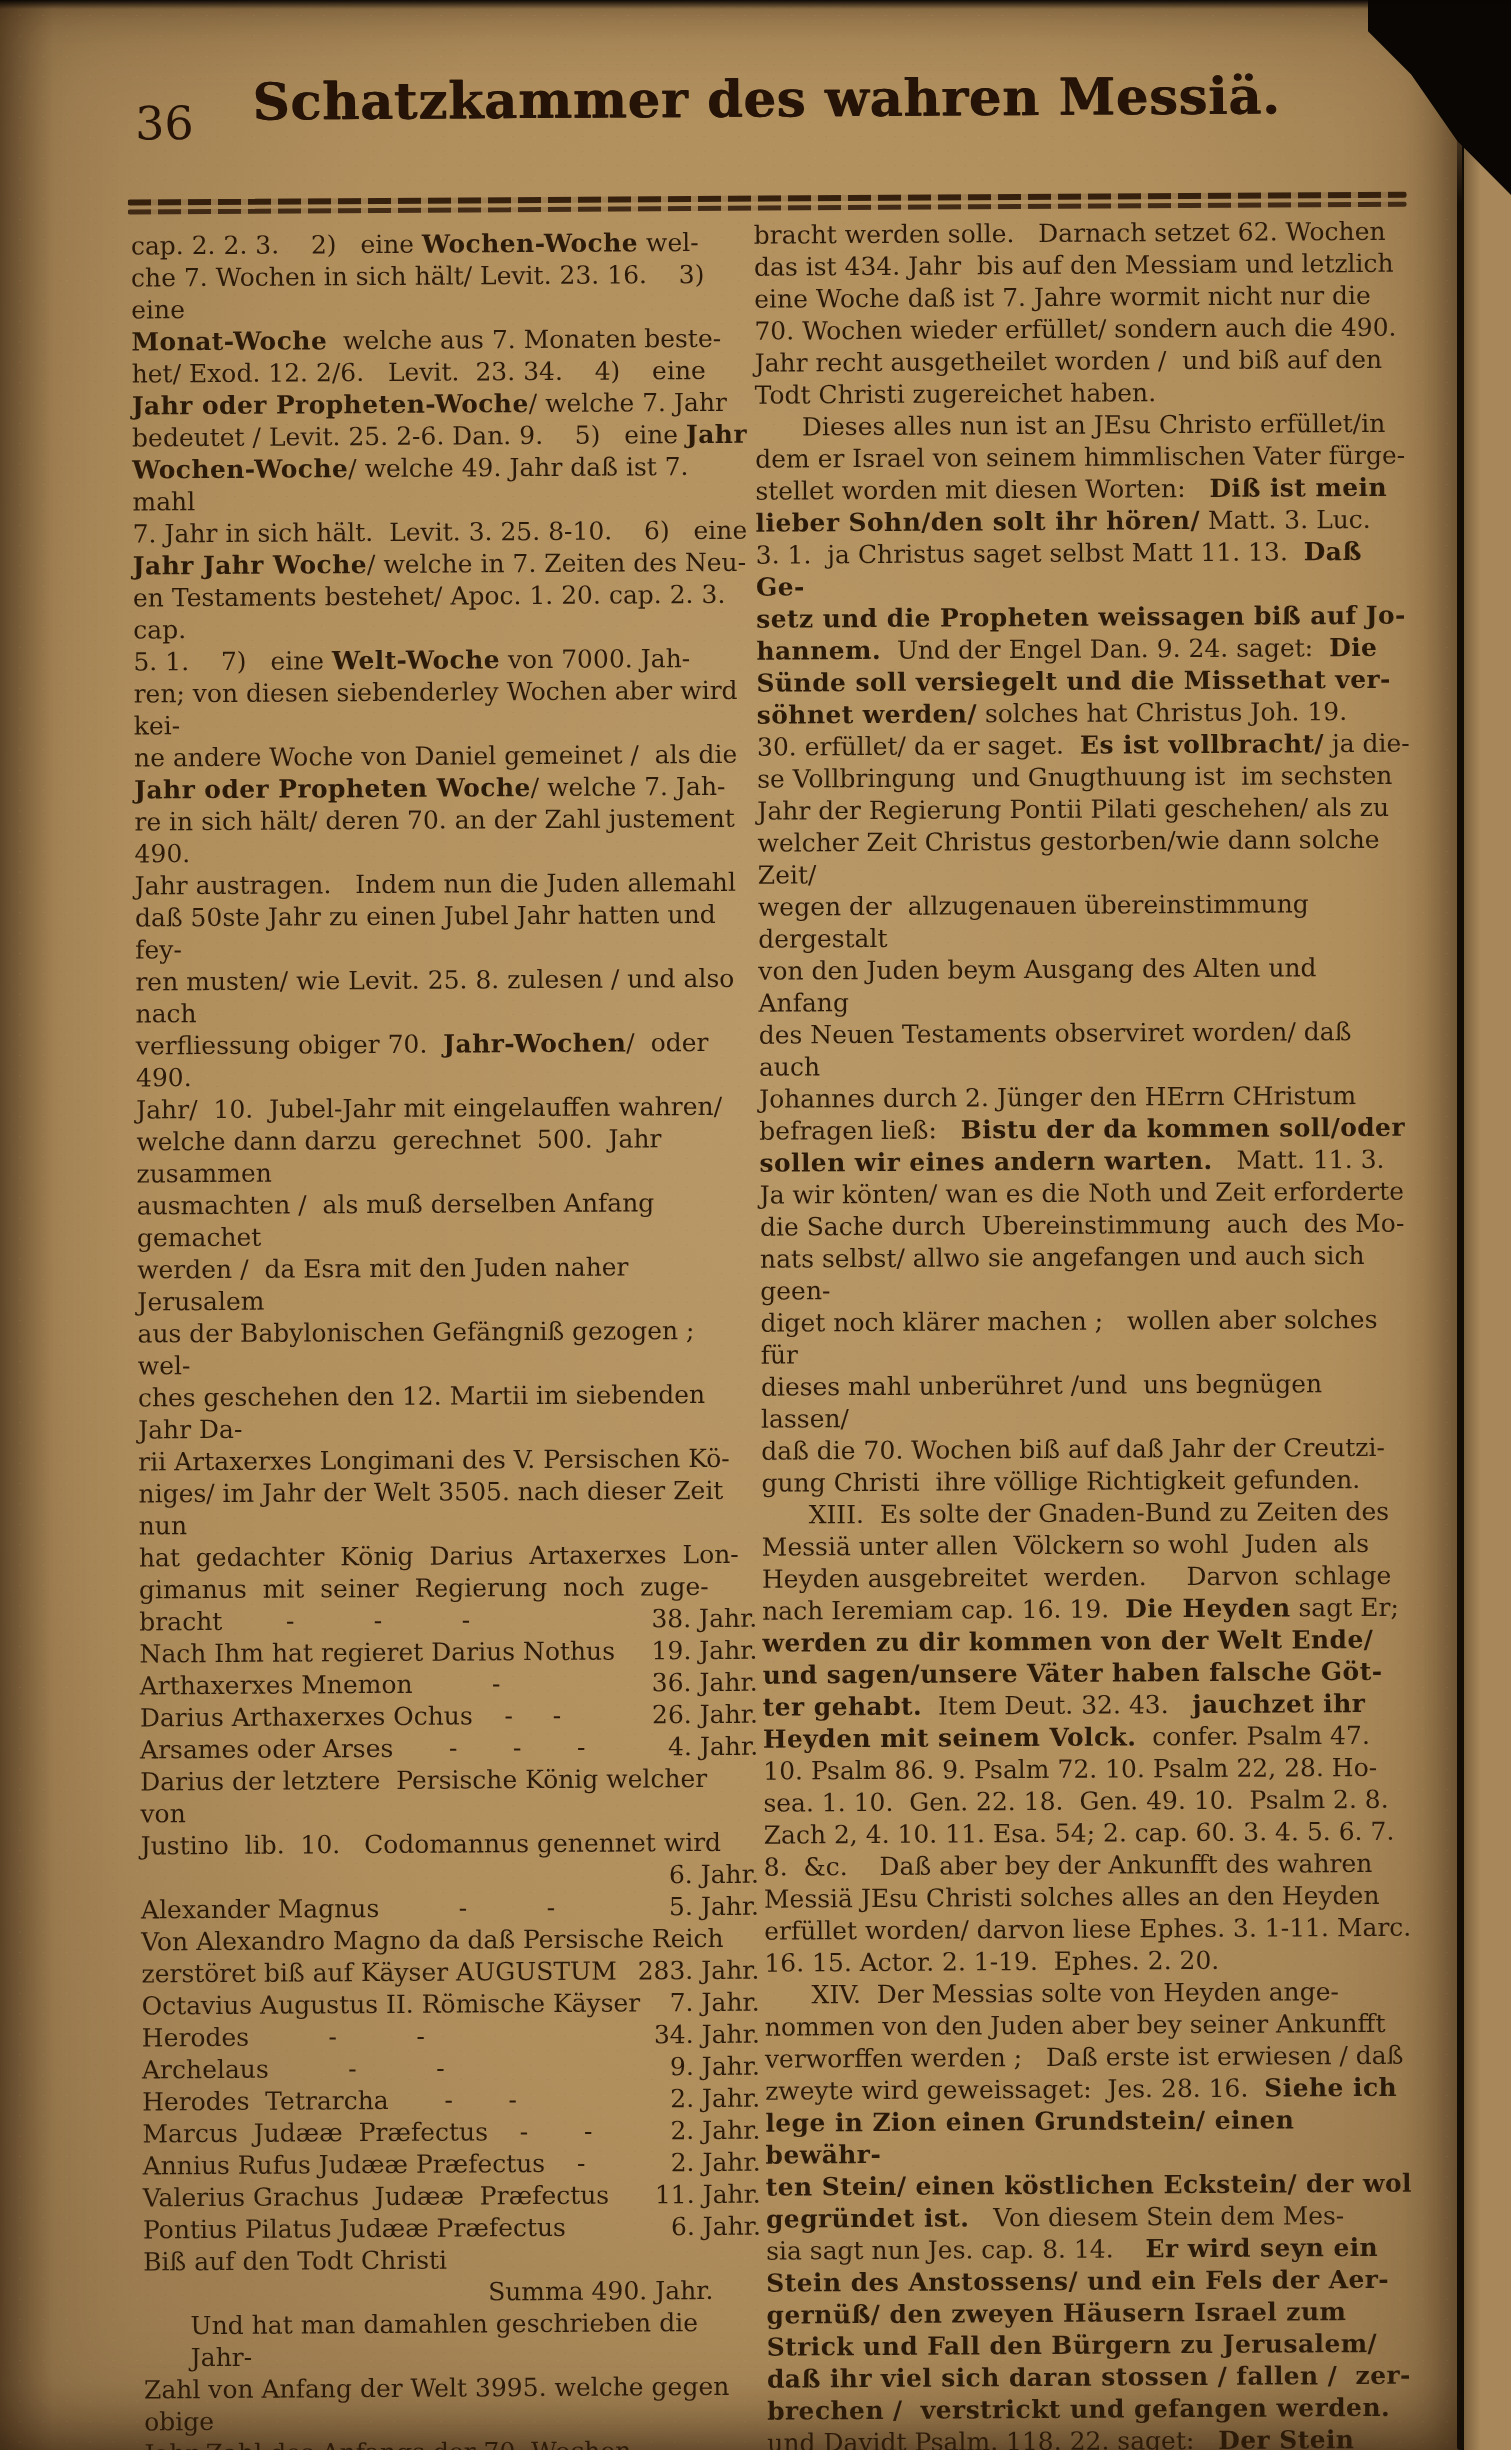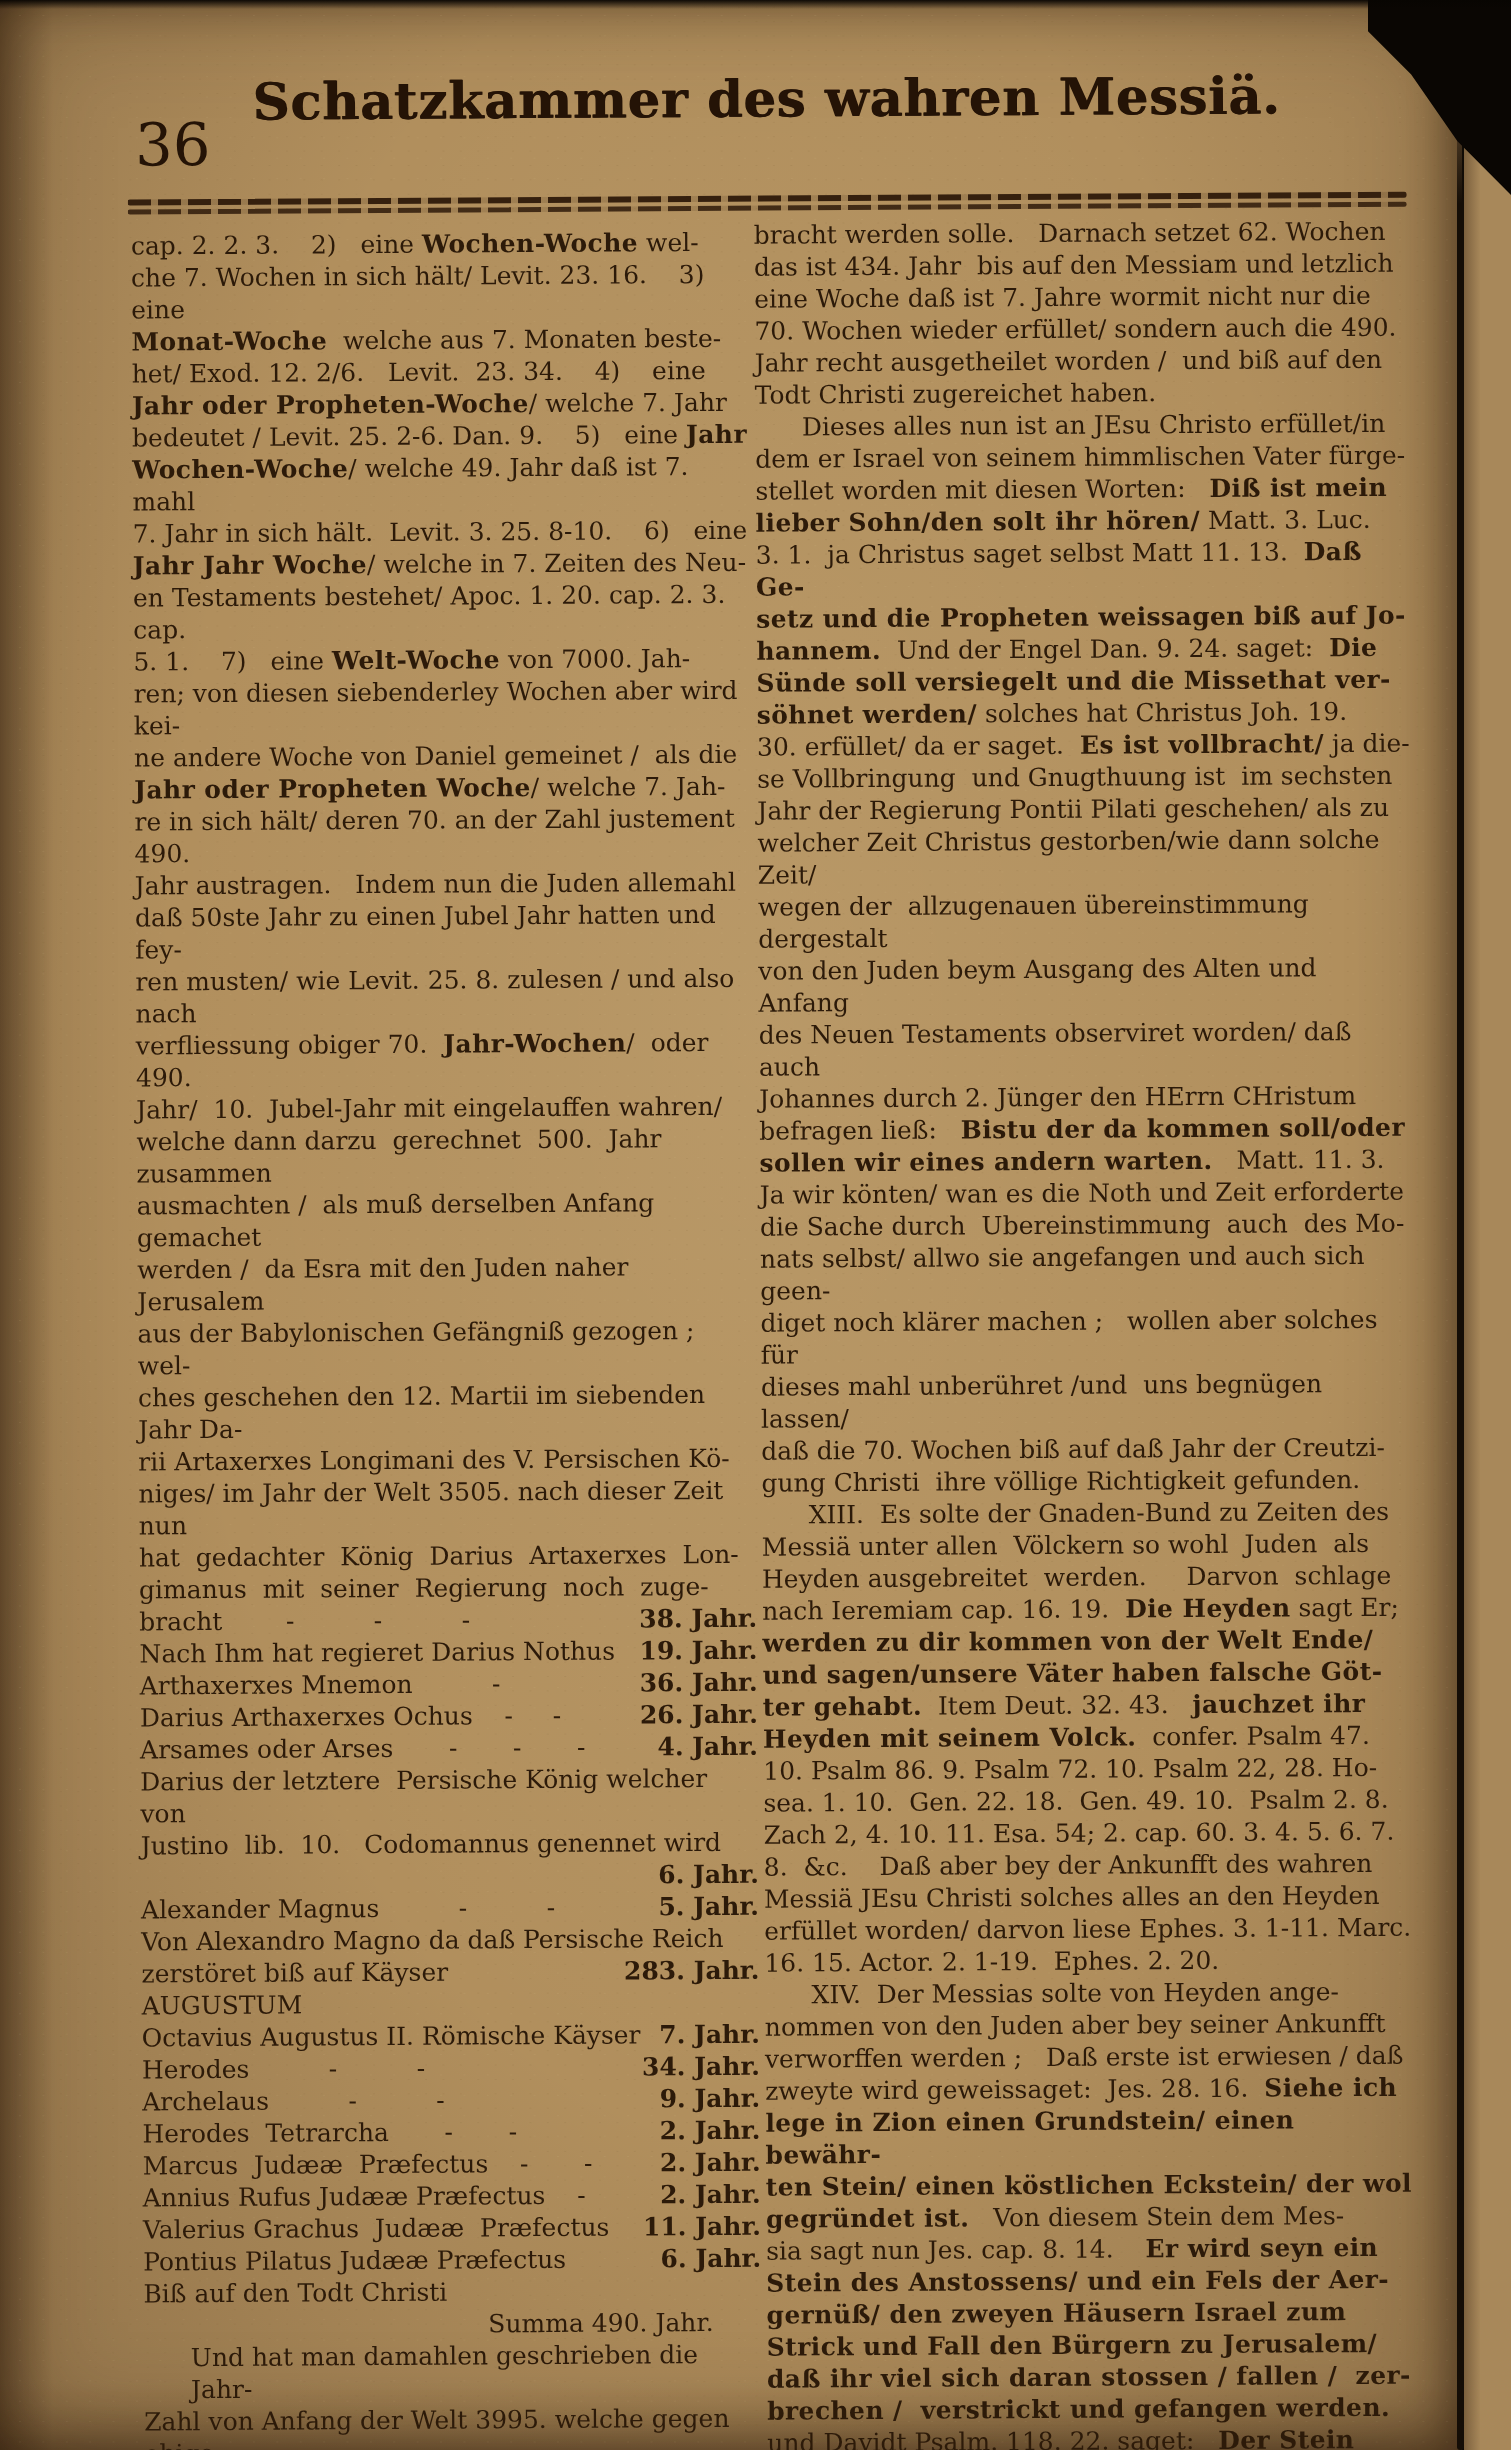--- a/index.html
+++ b/index.html
@@ -48,39 +48,39 @@
     background:
       linear-gradient(90deg, rgba(40,22,8,.35), rgba(40,22,8,0) 16.6px),
       var(--next-page);
   }
   .content{
     position:absolute;left:0;top:0;width:1462px;height:2450px;
     transform:rotate(-0.35deg);transform-origin:45px 106px;
     color:var(--ink);
   }
   .page-number{
-    position:absolute;left:135px;top:111px;
-    font-size:59px;color:var(--title-ink);
+    position:absolute;left:135px;top:97px;
+    font-size:46px;color:var(--title-ink);
   }
   .running-title{
     position:absolute;left:128px;top:73px;width:1277px;
     text-align:center;font-size:51px;font-weight:bold;color:var(--title-ink);
     letter-spacing:0.8px;text-shadow:0.8px 0 0 var(--title-ink);
   }
   .head-rule{position:absolute;left:127px;width:1279px;height:6px;
     background:repeating-linear-gradient(90deg, var(--rule) 0 23px, rgba(53,32,14,.15) 23px 30px);
     border-radius:2.3px;}
   .head-rule.a{top:200px;}
   .head-rule.b{top:210px;height:4.5px;opacity:.9;}
   .col{position:absolute;font-size:25px;line-height:32px;white-space:pre-wrap;}
   .col-left{left:130px;top:231px;width:618px;}
   .col-right{left:753px;top:224px;width:653px;}
   .line{display:flex;min-height:32px;}
   .line .t{flex:1 1 auto;}
-  .line .r{flex:0 0 auto;margin-left:9px;font-weight:bold;}
+  .line .r{flex:0 0 auto;margin-left:9px;}
   .line.indent .t{padding-left:47px;}
   .line.summa{display:block;text-align:right;padding-right:48px;}
   b{font-weight:bold;letter-spacing:0.4px;}
 </style>
 </head>
 <body>
 
 <div class="page-main">
   <div class="texture"></div>
 </div>

